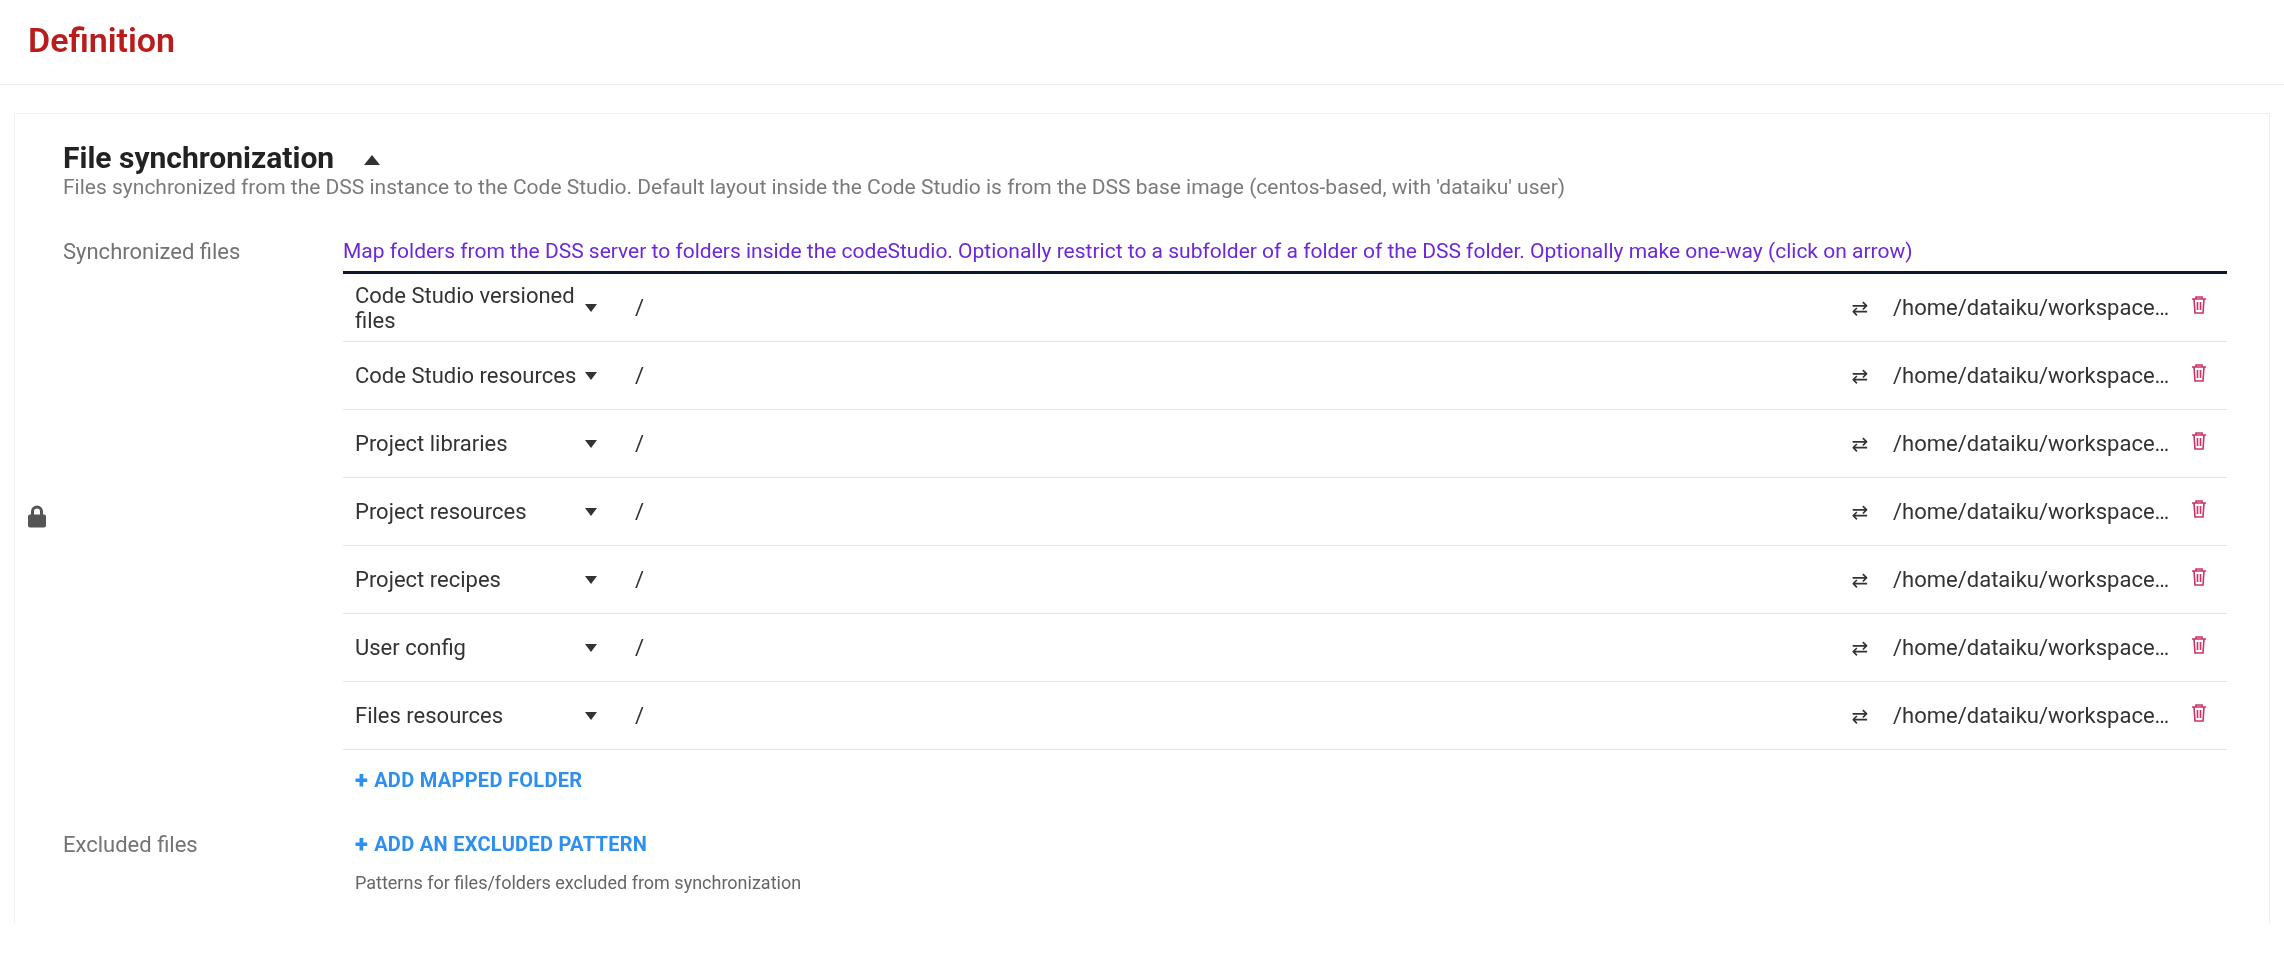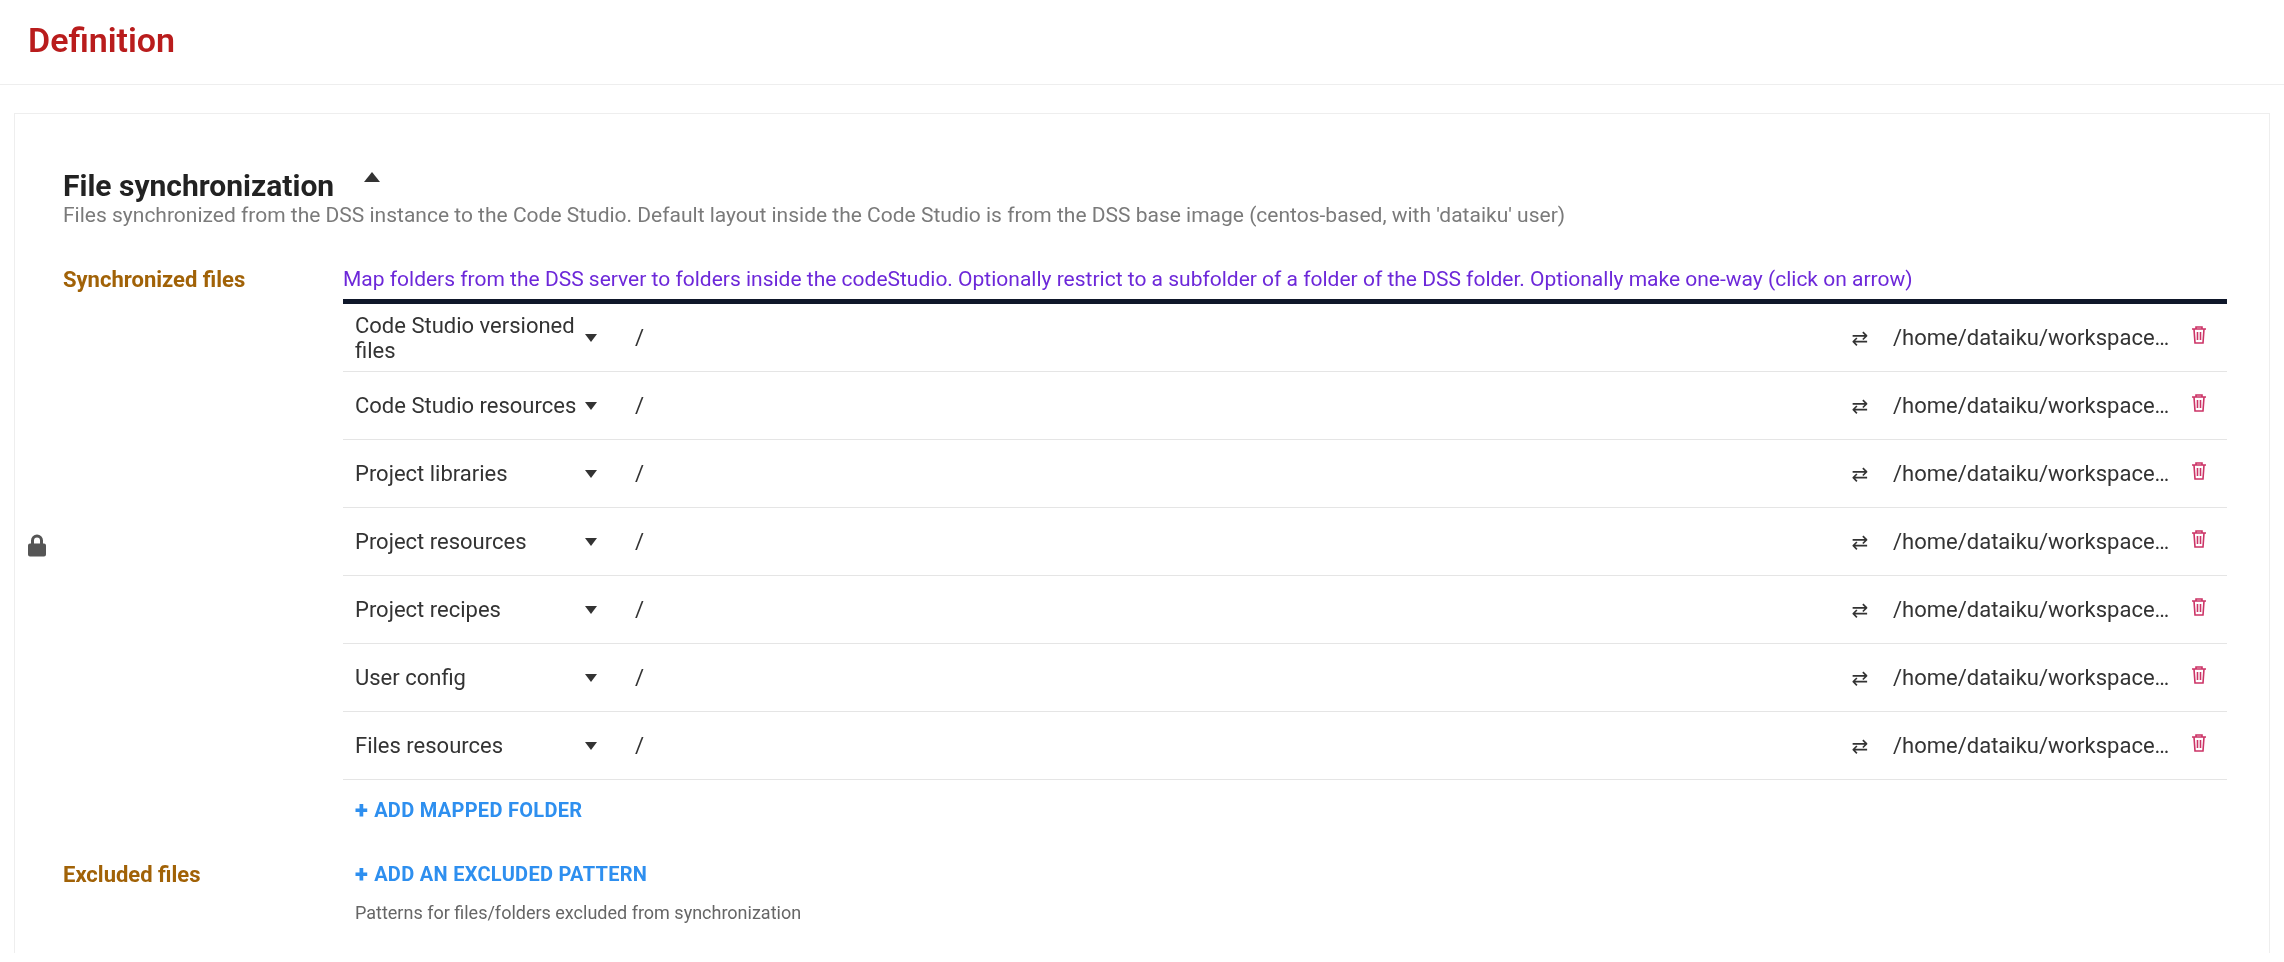--- a/index.html
+++ b/index.html
@@ -21,22 +21,22 @@
     color: #b91c1c;
   }
   .panel {
     margin: 28px 14px 0;
     border: 1px solid #eeeeee;
     border-bottom: none;
     padding: 26px 42px 30px 48px;
   }
   .section-header-row {
     display: flex;
+    align-items: center;
     gap: 30px;
-    margin-top: 28px;
   }
   .section-title {
     font-size: 30px;
     font-weight: 700;
     margin: 0;
     color: #222;
   }
   .chevron-up {
     width: 0; height: 0;
     border-left: 8px solid transparent;
@@ -51,38 +51,37 @@
   }
   .settings-block {
     display: flex;
     margin-top: 40px;
     position: relative;
   }
   .setting-label-col {
     width: 280px;
     flex: 0 0 280px;
     font-size: 22px;
-    color: #a16207;
+    color: #737373;
     padding-top: 0;
-    font-weight: bold;
   }
   .setting-control-col {
     flex: 1;
     min-width: 0;
   }
   .helper {
     color: #6d28d9;
     font-size: 21px;
     margin-bottom: 8px;
     white-space: nowrap;
     overflow: hidden;
     text-overflow: clip;
   }
   .rows-wrap {
-    border-top: 5px solid #0f172a;
+    border-top: 3px solid #0f172a;
   }
   .map-row {
     display: flex;
     align-items: center;
     min-height: 68px;
     border-bottom: 1px solid #e5e5e5;
     padding: 0 8px 0 12px;
   }
   .source-select {
     flex: 0 0 270px;

